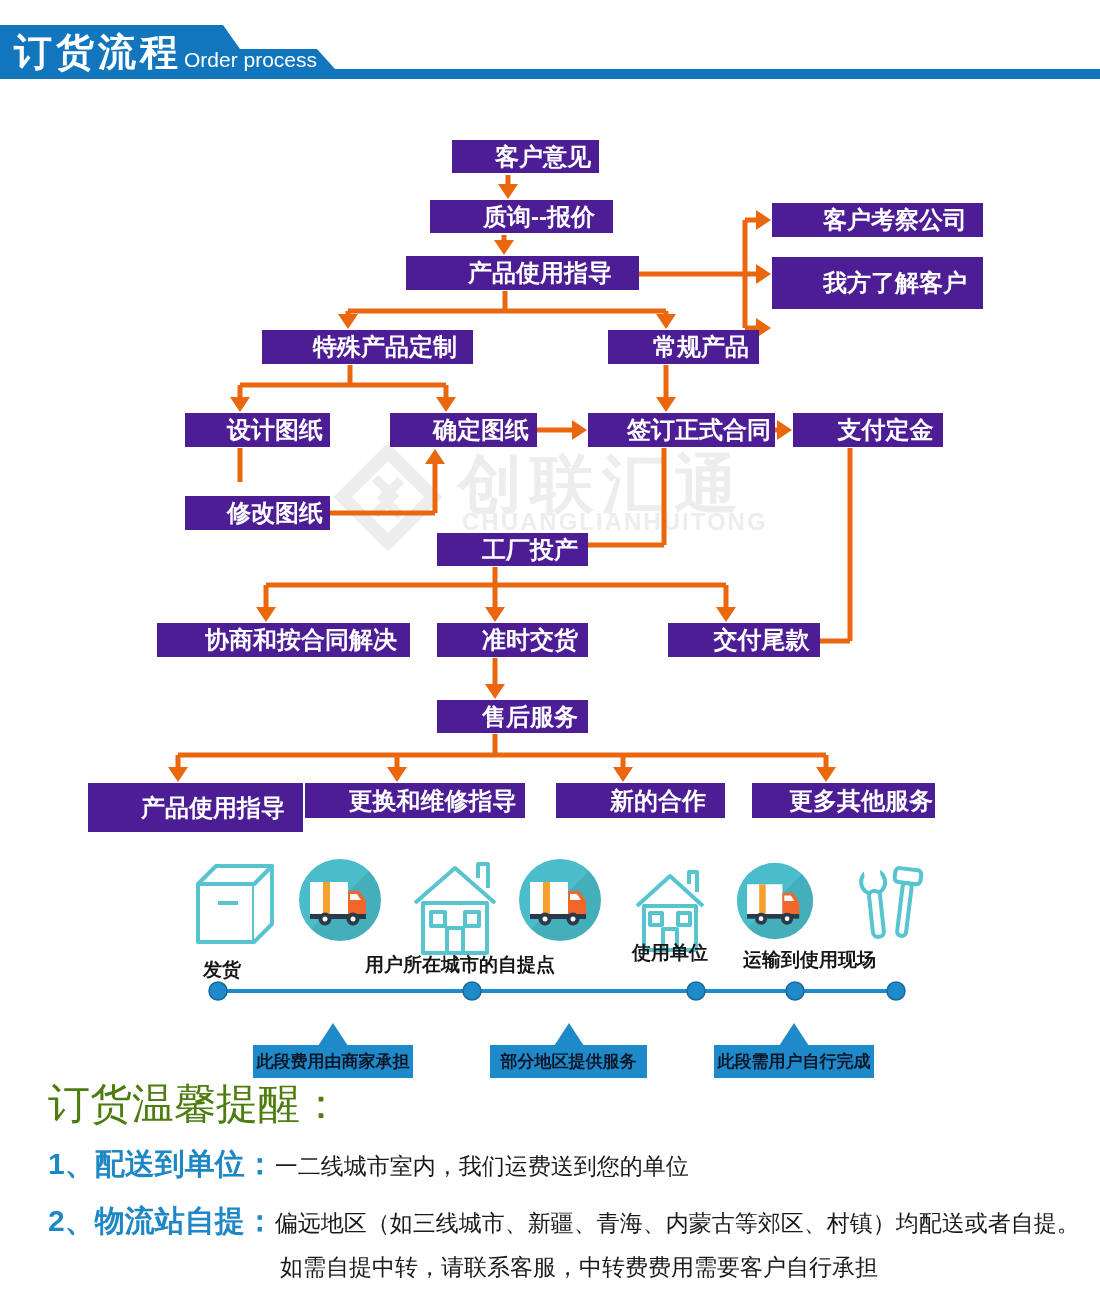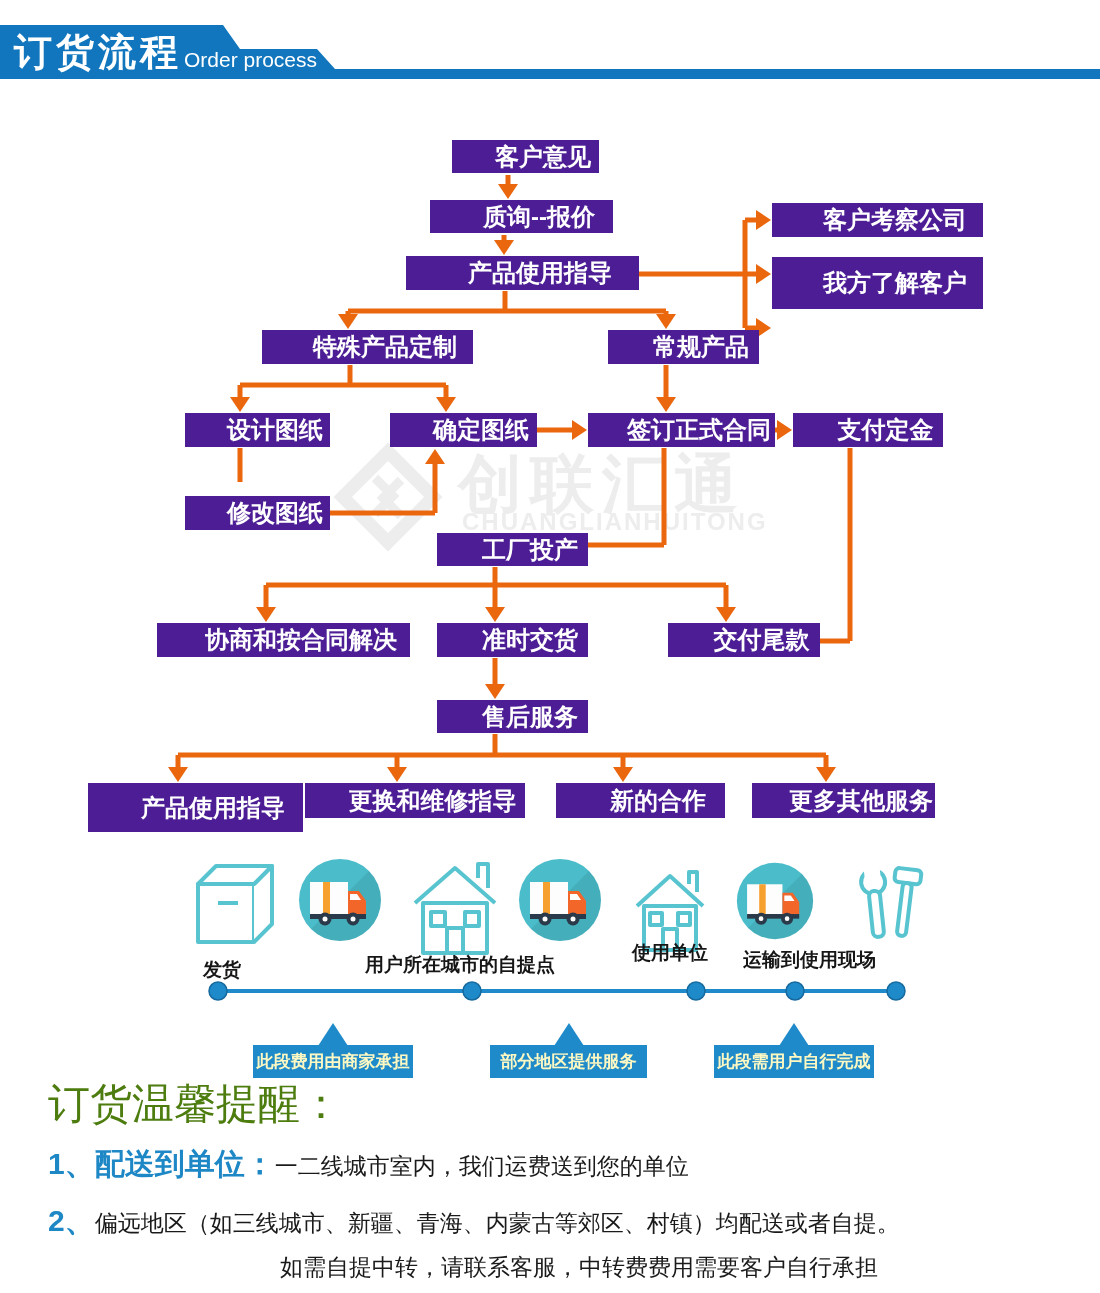--- a/index.html
+++ b/index.html
@@ -11,21 +11,21 @@
   .banner-sub{position:absolute;left:184px;top:48px;font-size:21px;color:#fff;white-space:nowrap;}
   
   .wm-name{position:absolute;left:458px;top:441px;font-size:64px;font-weight:bold;color:#ededed;letter-spacing:8px;white-space:nowrap;}
   .wm-latin{position:absolute;left:462px;top:508px;font-size:24px;font-weight:bold;color:#ededed;letter-spacing:2px;white-space:nowrap;}
   
   .fbox{position:absolute;background:#4c1d95;color:#fff;font-size:24px;font-weight:bold;
         display:flex;align-items:center;justify-content:center;white-space:nowrap;z-index:3;padding-left:35px;}
   
   .llabel{position:absolute;font-size:19px;font-weight:600;color:#161616;white-space:nowrap;z-index:3;}
   
-  .tag{position:absolute;background:#1f8ac9;color:#fef9c3;font-size:17px;font-weight:bold;
+  .tag{position:absolute;background:#1f8ac9;color:#0f172a;font-size:17px;font-weight:bold;
        display:flex;align-items:center;justify-content:center;white-space:nowrap;z-index:3;height:33px;}
   .tag .ptr{position:absolute;top:-22px;left:50%;margin-left:-15px;width:0;height:0;
        border-left:15px solid transparent;border-right:15px solid transparent;border-bottom:23px solid #1f8ac9;}
   
   .notice-title{position:absolute;left:48px;top:1076px;font-size:42px;font-weight:normal;color:#4d7c0f;white-space:nowrap;}
   .nrow{position:absolute;display:flex;align-items:baseline;white-space:nowrap;}
   .nnum,.nhead{font-size:30px;font-weight:bold;color:#1e87c5;}
   .nbody{font-size:23px;font-weight:500;color:#1a1a1a;}
   svg{display:block;}
 </style>
@@ -203,19 +203,20 @@
   </div>
 
   <div class="notice-title">订货温馨提醒：</div>
   <div class="nrow" style="left:48px;top:1144px">
     <span class="nnum">1、</span>
     <span class="nhead">配送到单位：</span>
     <span class="nbody">一二线城市室内，我们运费送到您的单位</span>
   </div>
   <div class="nrow" style="left:48px;top:1201px">
     <span class="nnum">2、</span>
+    <span class="nhead">物流站自提：</span>
     <span class="nbody">偏远地区（如三线城市、新疆、青海、内蒙古等郊区、村镇）均配送或者自提。</span>
   </div>
   <div class="nrow" style="left:280px;top:1252px">
     <span class="nbody">如需自提中转，请联系客服，中转费费用需要客户自行承担</span>
   </div>
 
 </div>
 
 </body></html>

